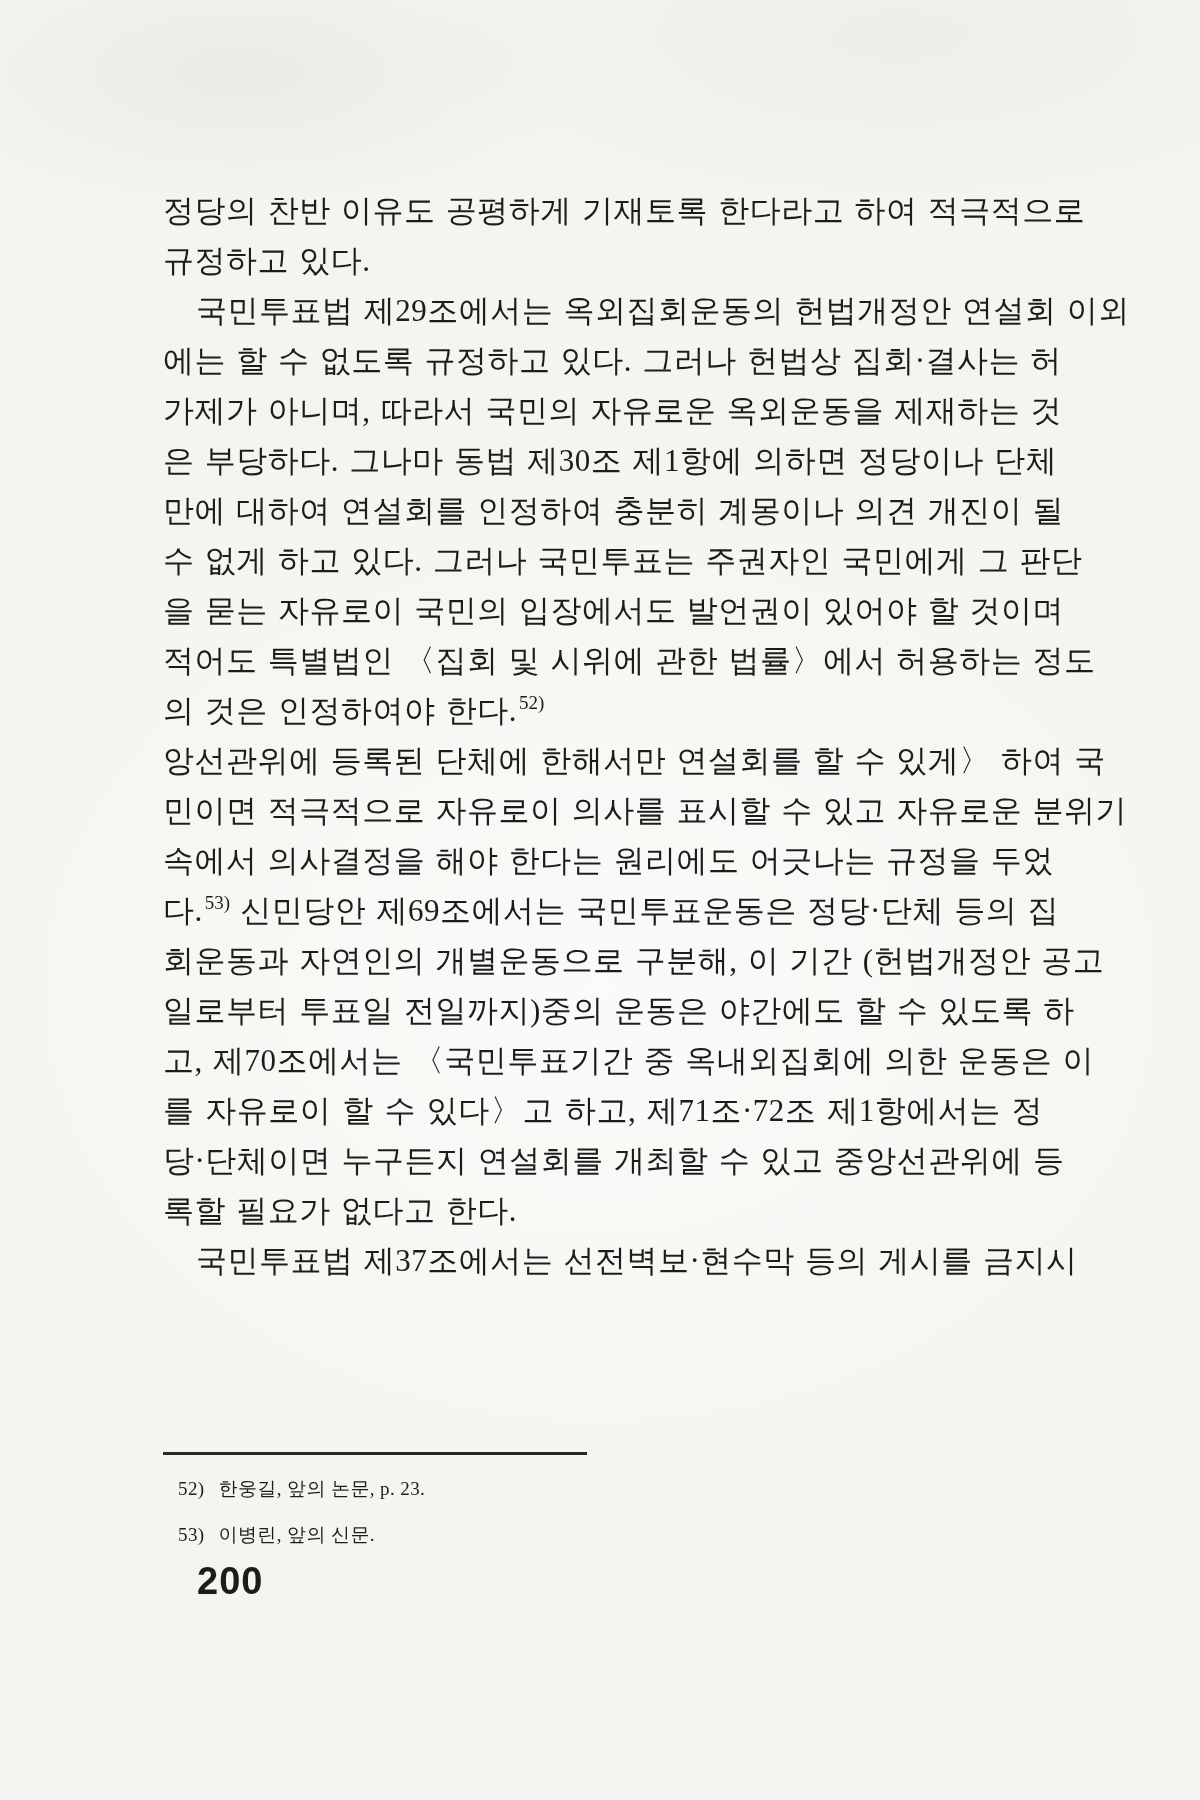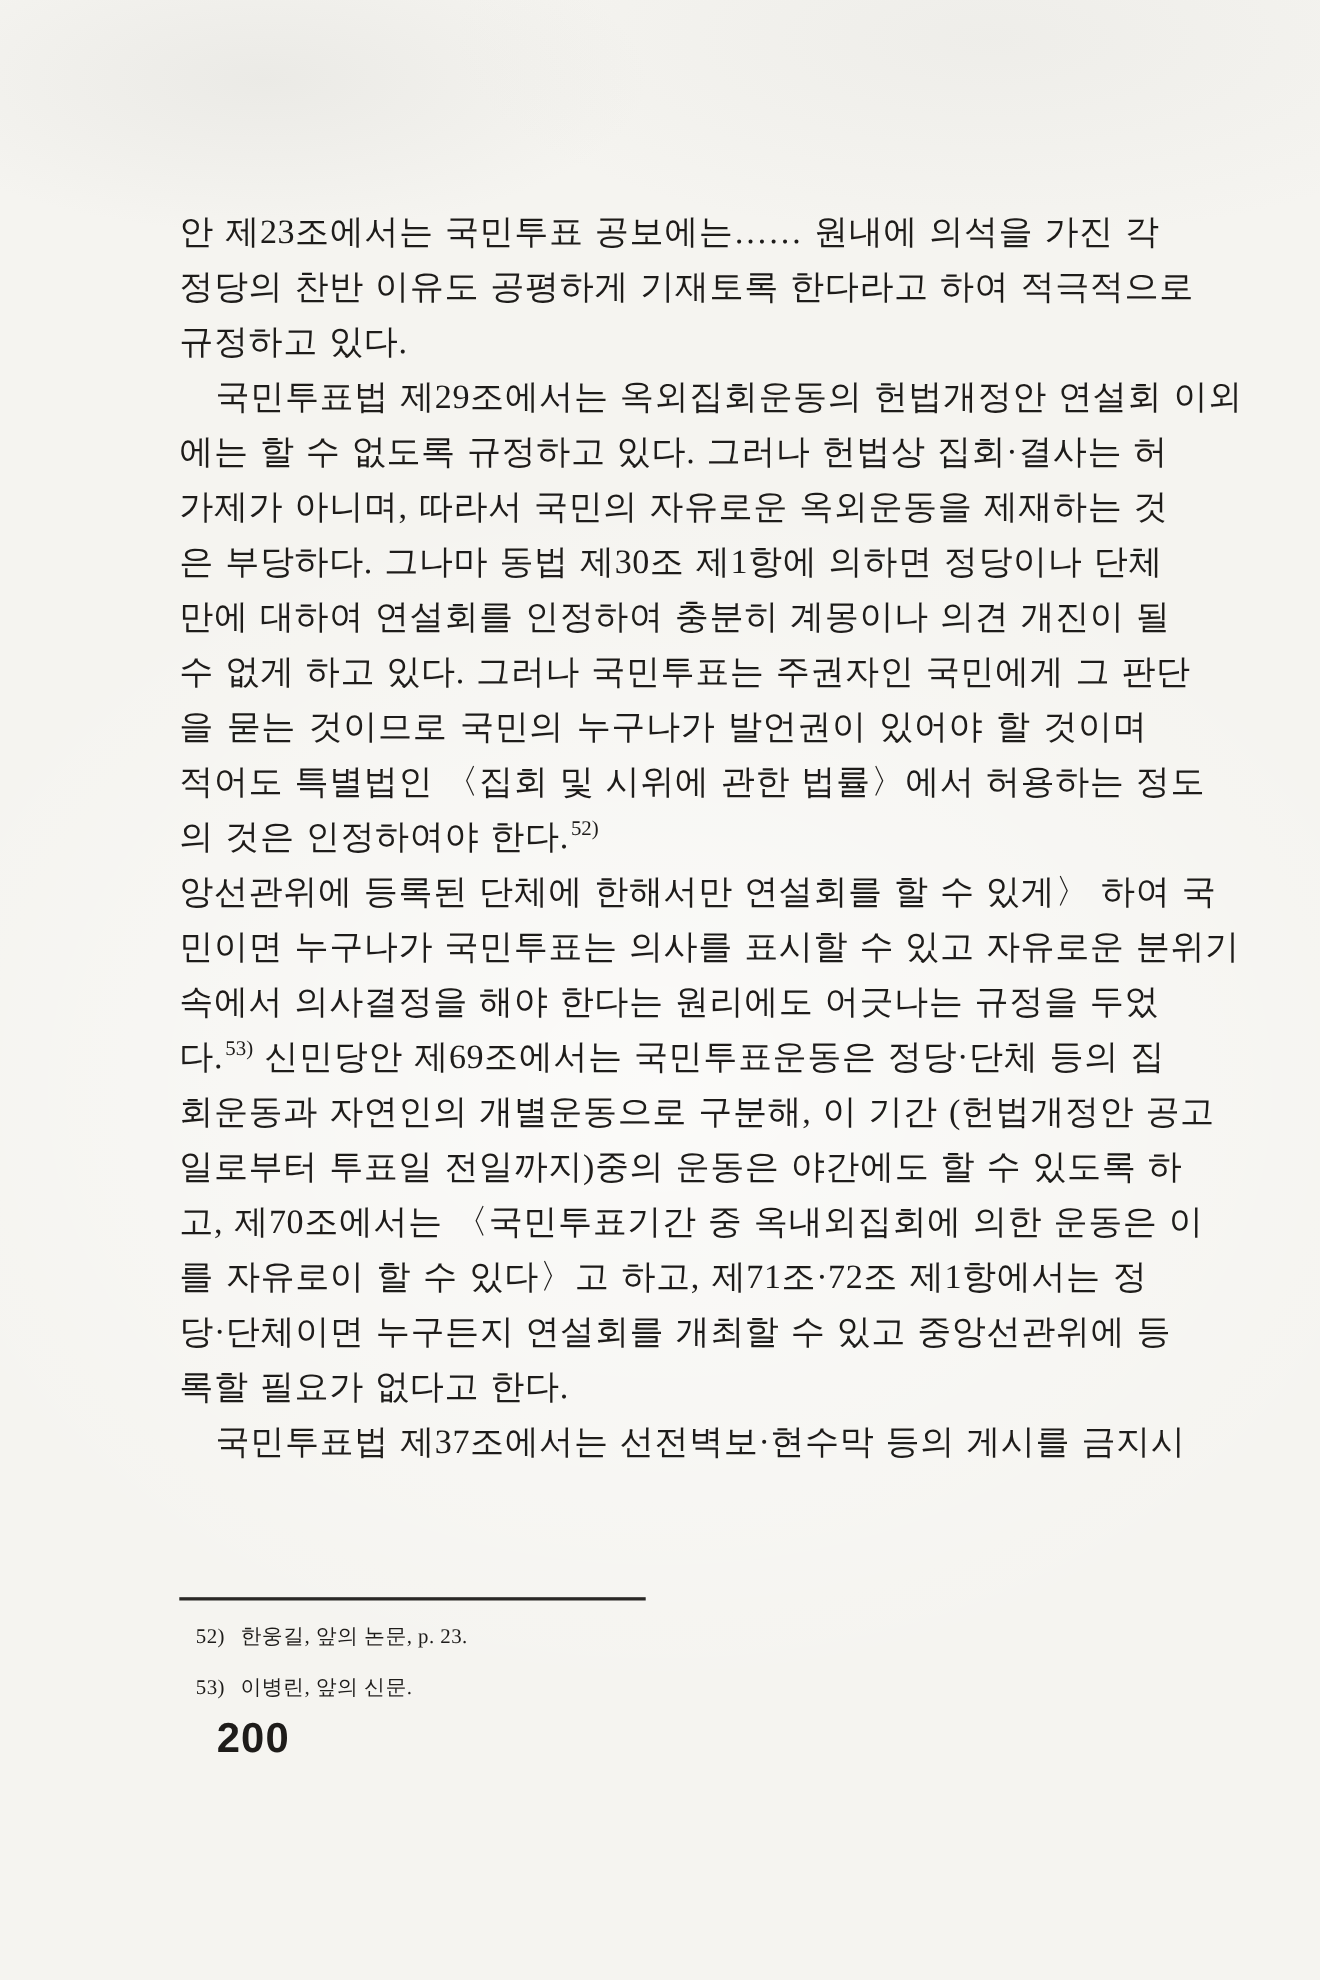--- a/index.html
+++ b/index.html
@@ -85,34 +85,33 @@
     font-weight: bold;
     letter-spacing: 1px;
     font-family: "Liberation Sans", "DejaVu Sans", sans-serif;
   }
 </style>
 </head>
 <body>
 
 <div class="page">
   <div class="text-block">
-      <div class="line"><span>안 제23조에서는 국민투표 공보에는…… 원내에 의석을 가진 각</span></div>
       <div class="line"><span>정당의 찬반 이유도 공평하게 기재토록 한다라고 하여 적극적으로</span></div>
       <div class="line endline"><span>규정하고 있다.</span></div>
       <div class="line indent"><span>국민투표법 제29조에서는 옥외집회운동의 헌법개정안 연설회 이외</span></div>
       <div class="line"><span>에는 할 수 없도록 규정하고 있다. 그러나 헌법상 집회·결사는 허</span></div>
       <div class="line"><span>가제가 아니며, 따라서 국민의 자유로운 옥외운동을 제재하는 것</span></div>
       <div class="line"><span>은 부당하다. 그나마 동법 제30조 제1항에 의하면 정당이나 단체</span></div>
       <div class="line"><span>만에 대하여 연설회를 인정하여 충분히 계몽이나 의견 개진이 될</span></div>
       <div class="line"><span>수 없게 하고 있다. 그러나 국민투표는 주권자인 국민에게 그 판단</span></div>
-      <div class="line"><span>을 묻는 것이므로 국민의 누구나가 발언권이 있어야 할 것이며</span></div>
+      <div class="line"><span>을 묻는 자유로이 국민의 입장에서도 발언권이 있어야 할 것이며</span></div>
       <div class="line"><span>적어도 특별법인 〈집회 및 시위에 관한 법률〉에서 허용하는 정도</span></div>
       <div class="line endline"><span>의 것은 인정하여야 한다.</span><sup>52)</sup></div>
       <div class="line"><span>앙선관위에 등록된 단체에 한해서만 연설회를 할 수 있게〉 하여 국</span></div>
-      <div class="line"><span>민이면 누구나가 국민투표는 의사를 표시할 수 있고 자유로운 분위기</span></div>
+      <div class="line"><span>민이면 적극적으로 자유로이 의사를 표시할 수 있고 자유로운 분위기</span></div>
       <div class="line"><span>속에서 의사결정을 해야 한다는 원리에도 어긋나는 규정을 두었</span></div>
       <div class="line"><span>다.</span><sup>53)</sup><span> 신민당안 제69조에서는 국민투표운동은 정당·단체 등의 집</span></div>
       <div class="line"><span>회운동과 자연인의 개별운동으로 구분해, 이 기간 (헌법개정안 공고</span></div>
       <div class="line"><span>일로부터 투표일 전일까지)중의 운동은 야간에도 할 수 있도록 하</span></div>
       <div class="line"><span>고, 제70조에서는 〈국민투표기간 중 옥내외집회에 의한 운동은 이</span></div>
       <div class="line"><span>를 자유로이 할 수 있다〉고 하고, 제71조·72조 제1항에서는 정</span></div>
       <div class="line"><span>당·단체이면 누구든지 연설회를 개최할 수 있고 중앙선관위에 등</span></div>
       <div class="line endline"><span>록할 필요가 없다고 한다.</span></div>
       <div class="line indent"><span>국민투표법 제37조에서는 선전벽보·현수막 등의 게시를 금지시</span></div>
     </div>

